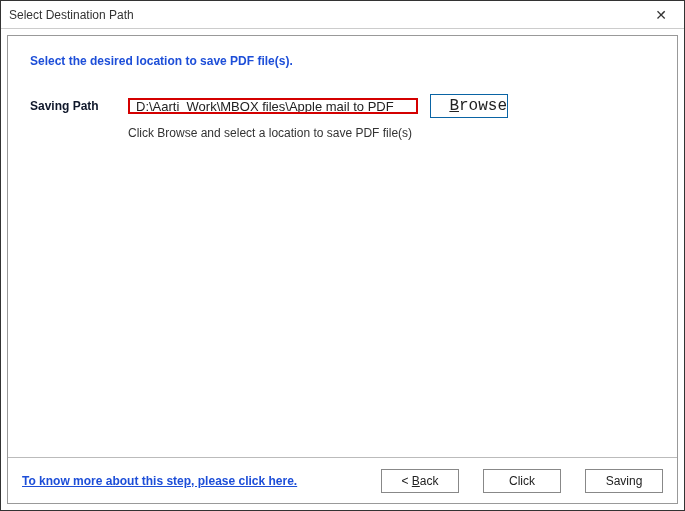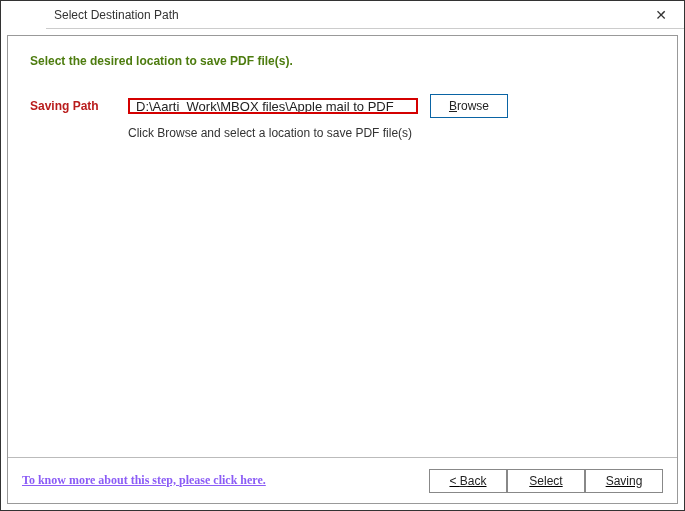--- a/index.html
+++ b/index.html
@@ -19,21 +19,20 @@
   display: flex;
   flex-direction: column;
 }
 .titlebar {
   height: 28px;
   background: #fff;
   border-bottom: 1px solid #ccc;
   display: flex;
   align-items: center;
   padding: 0 8px;
-  margin-left: 45px;
 }
 .titlebar-title {
   flex: 1;
   font-size: 12px;
   color: #333;
 }
 .titlebar-close {
   width: 30px;
   height: 100%;
   display: flex;
@@ -53,83 +52,81 @@
   flex-direction: column;
   position: relative;
 }
 .content {
   flex: 1;
   padding: 18px 22px 0 22px;
 }
 .instruction {
   font-size: 12px;
   font-weight: bold;
-  color: #4d7c0f;
+  color: #1d4ed8;
   margin-bottom: 26px;
 }
 .path-row {
   display: flex;
   align-items: center;
   gap: 12px;
   margin-bottom: 8px;
 }
 .path-label {
   font-size: 12px;
   font-weight: bold;
-  color: #b91c1c;
+  color: #0f172a;
   width: 86px;
 }
 .path-input {
   width: 290px;
   height: 16px;
   border: 2px solid #d40000;
   padding: 2px 6px;
   font-size: 13px;
   color: #222;
   background: #fff;
   font-family: inherit;
 }
 .browse-btn {
   width: 78px;
   height: 24px;
   border: 1px solid #0a64a4;
   background: #fff;
-  font-size: 12px;
+  font-size: 16px;
   color: #222;
-  text-align: center;
+  text-align: right;
   cursor: default;
-  font-family: Liberation Sans, sans-serif;
+  font-family: Liberation Mono, monospace;
 }
 .browse-btn .ul { text-decoration: underline; }
 .hint {
   margin-left: 98px;
   font-size: 12px;
   color: #333;
   margin-top: 0;
 }
 .footer {
   height: 46px;
   border-top: 1px solid #bbb;
   display: flex;
   align-items: center;
   padding: 0 14px;
 }
 .help-link {
-  color: #8b5cf6;
+  color: #1d4ed8;
   font-weight: bold;
   font-size: 12px;
   text-decoration: underline;
   cursor: pointer;
   flex: 1;
-  font-family: Liberation Serif, serif;
 }
 .footer-buttons {
   display: flex;
-  gap: 0;
-  text-decoration: underline;
+  gap: 24px;
 }
 .footer-btn {
   width: 78px;
   height: 24px;
   border: 1px solid #888;
   background: #fff;
   font-size: 12px;
   color: #222;
   text-align: center;
   cursor: default;
@@ -156,18 +153,18 @@
         <button class="browse-btn"><span class="ul">B</span><span>rowse</span></button>
       </div>
 
       <div class="hint">Click Browse and select a location to save PDF file(s)</div>
     </div>
 
     <div class="footer">
       <a class="help-link">To know more about this step, please click here.</a>
       <div class="footer-buttons">
         <button class="footer-btn"><span>&lt; </span><span class="ul">B</span><span>ack</span></button>
-        <button class="footer-btn">Select</button>
+        <button class="footer-btn">Click</button>
         <button class="footer-btn">Saving</button>
       </div>
     </div>
   </div>
 </div>
 
 </body></html>

